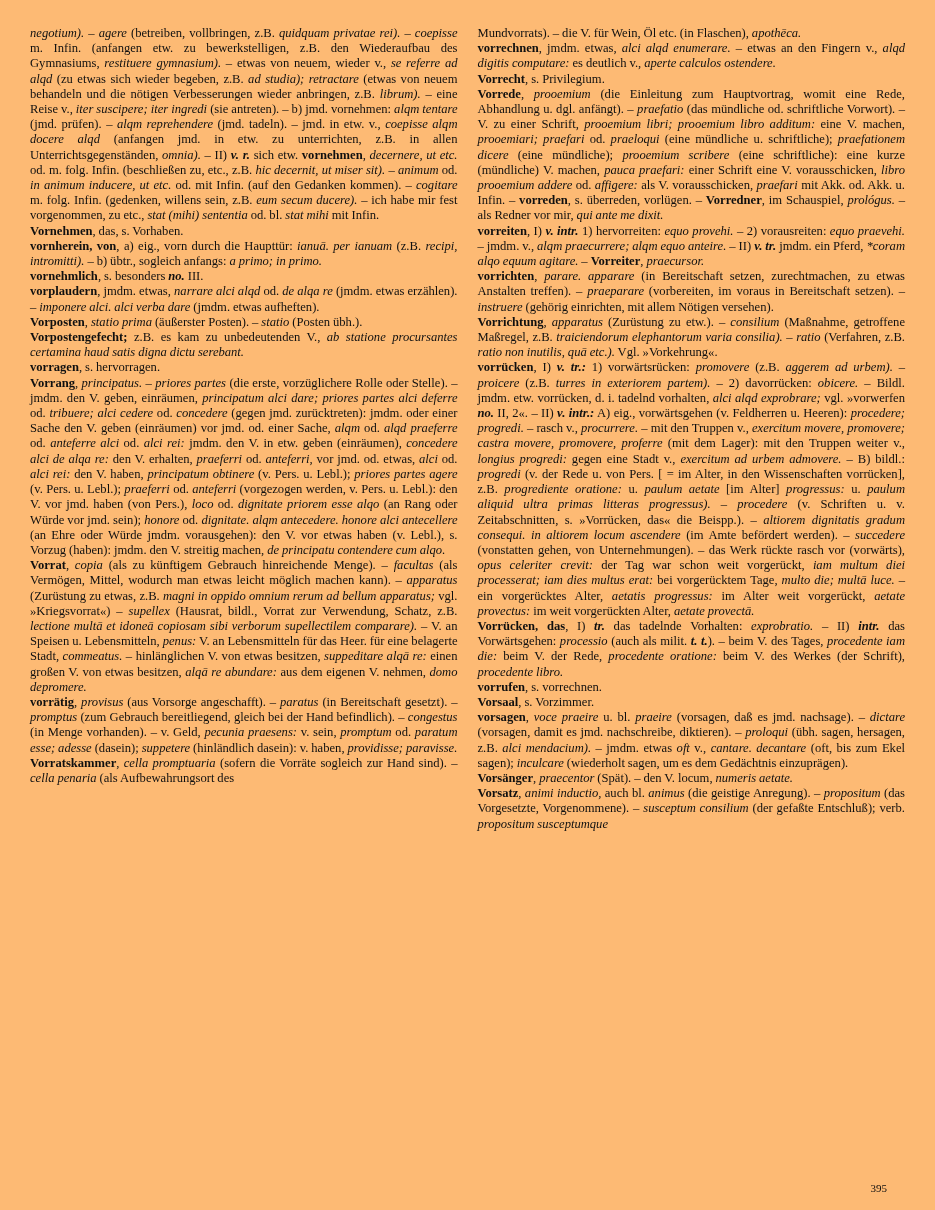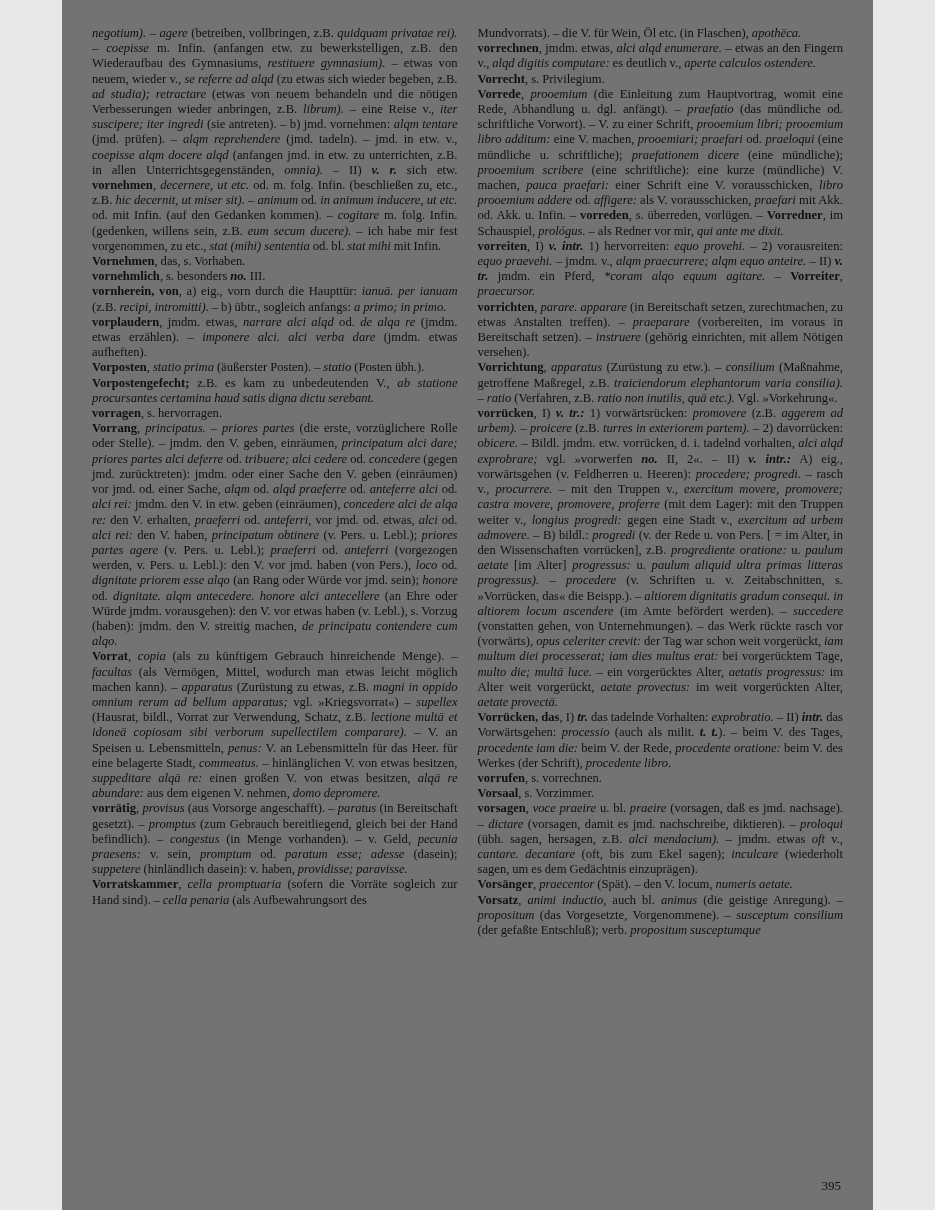--- a/index.html
+++ b/index.html
@@ -1,21 +1,21 @@
 <!DOCTYPE html>
 <html lang="de"><head>
 <meta charset="utf-8">
 <style>
   html, body { margin: 0; padding: 0; background: #e8e8e8; }
   .page {
     position: relative;
-    width: 811px;
+    width: 935px;
     height: 1210px;
     margin: 0 auto;
-    background: #737373;
+    background: #fdba74;
     box-sizing: border-box;
     padding: 26px 30px 30px 30px;
     overflow: hidden;
     font-family: "Liberation Serif", "DejaVu Serif", serif;
     color: #101010;
   }
   .columns {
     display: flex;
     gap: 20px;
     align-items: flex-start;
@@ -29,36 +29,36 @@
     hyphens: auto;
     -webkit-hyphens: auto;
     word-spacing: -0.2px;
   }
   .entry { margin: 0; padding: 0; }
   .it { font-style: italic; }
   .bd { font-weight: bold; }
   .bi { font-weight: bold; font-style: italic; }
   .page-number {
     position: absolute;
-    right: 32px;
+    right: 48px;
     bottom: 16px;
-    font-size: 13px;
+    font-size: 11px;
     color: #101010;
   }
 </style>
 </head>
 <body>
 
 <div class="page">
   <div class="columns">
     <div class="column">
         <p class="entry"><span class="it">negotium).</span><span> – </span><span class="it">agere</span><span> (betreiben, vollbringen, z.B. </span><span class="it">quidquam privatae rei).</span><span> – </span><span class="it">coepisse</span><span> m. Infin. (anfangen etw. zu bewerkstelligen, z.B. den Wiederaufbau des Gymnasiums, </span><span class="it">restituere gymnasium).</span><span> – etwas von neuem, wieder v., </span><span class="it">se referre ad alqd</span><span> (zu etwas sich wieder begeben, z.B. </span><span class="it">ad studia); retractare</span><span> (etwas von neuem behandeln und die nötigen Verbesserungen wieder anbringen, z.B. </span><span class="it">librum).</span><span> – eine Reise v., </span><span class="it">iter suscipere; iter ingredi</span><span> (sie antreten). – b) jmd. vornehmen: </span><span class="it">alqm tentare</span><span> (jmd. prüfen). – </span><span class="it">alqm reprehendere</span><span> (jmd. tadeln). – jmd. in etw. v., </span><span class="it">coepisse alqm docere alqd</span><span> (anfangen jmd. in etw. zu unterrichten, z.B. in allen Unterrichtsgegenständen, </span><span class="it">omnia).</span><span> – II) </span><span class="bi">v. r.</span><span> sich etw. </span><span class="bd">vornehmen</span><span>, </span><span class="it">decernere, ut etc.</span><span> od. m. folg. Infin. (beschließen zu, etc., z.B. </span><span class="it">hic decernit, ut miser sit).</span><span> – </span><span class="it">animum</span><span> od. </span><span class="it">in animum inducere, ut etc.</span><span> od. mit Infin. (auf den Gedanken kommen). – </span><span class="it">cogitare</span><span> m. folg. Infin. (gedenken, willens sein, z.B. </span><span class="it">eum secum ducere).</span><span> – ich habe mir fest vorgenommen, zu etc., </span><span class="it">stat (mihi) sententia</span><span> od. bl. </span><span class="it">stat mihi</span><span> mit Infin.</span></p>
         <p class="entry"><span class="bd">Vornehmen</span><span>, das, s. Vorhaben.</span></p>
+        <p class="entry"><span class="bd">vornherein, von</span><span>, a) eig., vorn durch die Haupttür: </span><span class="it">ianuā. per ianuam</span><span> (z.B. </span><span class="it">recipi, intromitti).</span><span> – b) übtr., sogleich anfangs: </span><span class="it">a primo; in primo.</span></p>
         <p class="entry"><span class="bd">vornehmlich</span><span>, s. besonders </span><span class="bi">no.</span><span> III.</span></p>
-        <p class="entry"><span class="bd">vornherein, von</span><span>, a) eig., vorn durch die Haupttür: </span><span class="it">ianuā. per ianuam</span><span> (z.B. </span><span class="it">recipi, intromitti).</span><span> – b) übtr., sogleich anfangs: </span><span class="it">a primo; in primo.</span></p>
         <p class="entry"><span class="bd">vorplaudern</span><span>, jmdm. etwas, </span><span class="it">narrare alci alqd</span><span> od. </span><span class="it">de alqa re</span><span> (jmdm. etwas erzählen). – </span><span class="it">imponere alci. alci verba dare</span><span> (jmdm. etwas aufheften).</span></p>
         <p class="entry"><span class="bd">Vorposten</span><span>, </span><span class="it">statio prima</span><span> (äußerster Posten). – </span><span class="it">statio</span><span> (Posten übh.).</span></p>
         <p class="entry"><span class="bd">Vorpostengefecht;</span><span> z.B. es kam zu unbedeutenden V., </span><span class="it">ab statione procursantes certamina haud satis digna dictu serebant.</span></p>
         <p class="entry"><span class="bd">vorragen</span><span>, s. hervorragen.</span></p>
         <p class="entry"><span class="bd">Vorrang</span><span>, </span><span class="it">principatus.</span><span> – </span><span class="it">priores partes</span><span> (die erste, vorzüglichere Rolle oder Stelle). – jmdm. den V. geben, einräumen, </span><span class="it">principatum alci dare; priores partes alci deferre</span><span> od. </span><span class="it">tribuere; alci cedere</span><span> od. </span><span class="it">concedere</span><span> (gegen jmd. zurücktreten): jmdm. oder einer Sache den V. geben (einräumen) vor jmd. od. einer Sache, </span><span class="it">alqm</span><span> od. </span><span class="it">alqd praeferre</span><span> od. </span><span class="it">anteferre alci</span><span> od. </span><span class="it">alci rei:</span><span> jmdm. den V. in etw. geben (einräumen), </span><span class="it">concedere alci de alqa re:</span><span> den V. erhalten, </span><span class="it">praeferri</span><span> od. </span><span class="it">anteferri,</span><span> vor jmd. od. etwas, </span><span class="it">alci</span><span> od. </span><span class="it">alci rei:</span><span> den V. haben, </span><span class="it">principatum obtinere</span><span> (v. Pers. u. Lebl.); </span><span class="it">priores partes agere</span><span> (v. Pers. u. Lebl.); </span><span class="it">praeferri</span><span> od. </span><span class="it">anteferri</span><span> (vorgezogen werden, v. Pers. u. Lebl.): den V. vor jmd. haben (von Pers.), </span><span class="it">loco</span><span> od. </span><span class="it">dignitate priorem esse alqo</span><span> (an Rang oder Würde vor jmd. sein); </span><span class="it">honore</span><span> od. </span><span class="it">dignitate. alqm antecedere. honore alci antecellere</span><span> (an Ehre oder Würde jmdm. vorausgehen): den V. vor etwas haben (v. Lebl.), s. Vorzug (haben): jmdm. den V. streitig machen, </span><span class="it">de principatu contendere cum alqo.</span></p>
         <p class="entry"><span class="bd">Vorrat</span><span>, </span><span class="it">copia</span><span> (als zu künftigem Gebrauch hinreichende Menge). – </span><span class="it">facultas</span><span> (als Vermögen, Mittel, wodurch man etwas leicht möglich machen kann). – </span><span class="it">apparatus</span><span> (Zurüstung zu etwas, z.B. </span><span class="it">magni in oppido omnium rerum ad bellum apparatus;</span><span> vgl. »Kriegsvorrat«) – </span><span class="it">supellex</span><span> (Hausrat, bildl., Vorrat zur Verwendung, Schatz, z.B. </span><span class="it">lectione multā et idoneā copiosam sibi verborum supellectilem comparare).</span><span> – V. an Speisen u. Lebensmitteln, </span><span class="it">penus:</span><span> V. an Lebensmitteln für das Heer. für eine belagerte Stadt, </span><span class="it">commeatus.</span><span> – hinlänglichen V. von etwas besitzen, </span><span class="it">suppeditare alqā re:</span><span> einen großen V. von etwas besitzen, </span><span class="it">alqā re abundare:</span><span> aus dem eigenen V. nehmen, </span><span class="it">domo depromere.</span></p>
         <p class="entry"><span class="bd">vorrätig</span><span>, </span><span class="it">provisus</span><span> (aus Vorsorge angeschafft). – </span><span class="it">paratus</span><span> (in Bereitschaft gesetzt). – </span><span class="it">promptus</span><span> (zum Gebrauch bereitliegend, gleich bei der Hand befindlich). – </span><span class="it">congestus</span><span> (in Menge vorhanden). – v. Geld, </span><span class="it">pecunia praesens:</span><span> v. sein, </span><span class="it">promptum</span><span> od. </span><span class="it">paratum esse; adesse</span><span> (dasein); </span><span class="it">suppetere</span><span> (hinländlich dasein): v. haben, </span><span class="it">providisse; paravisse.</span></p>
         <p class="entry"><span class="bd">Vorratskammer</span><span>, </span><span class="it">cella promptuaria</span><span> (sofern die Vorräte sogleich zur Hand sind). – </span><span class="it">cella penaria</span><span> (als Aufbewahrungsort des</span></p>
       </div>
     <div class="column">

